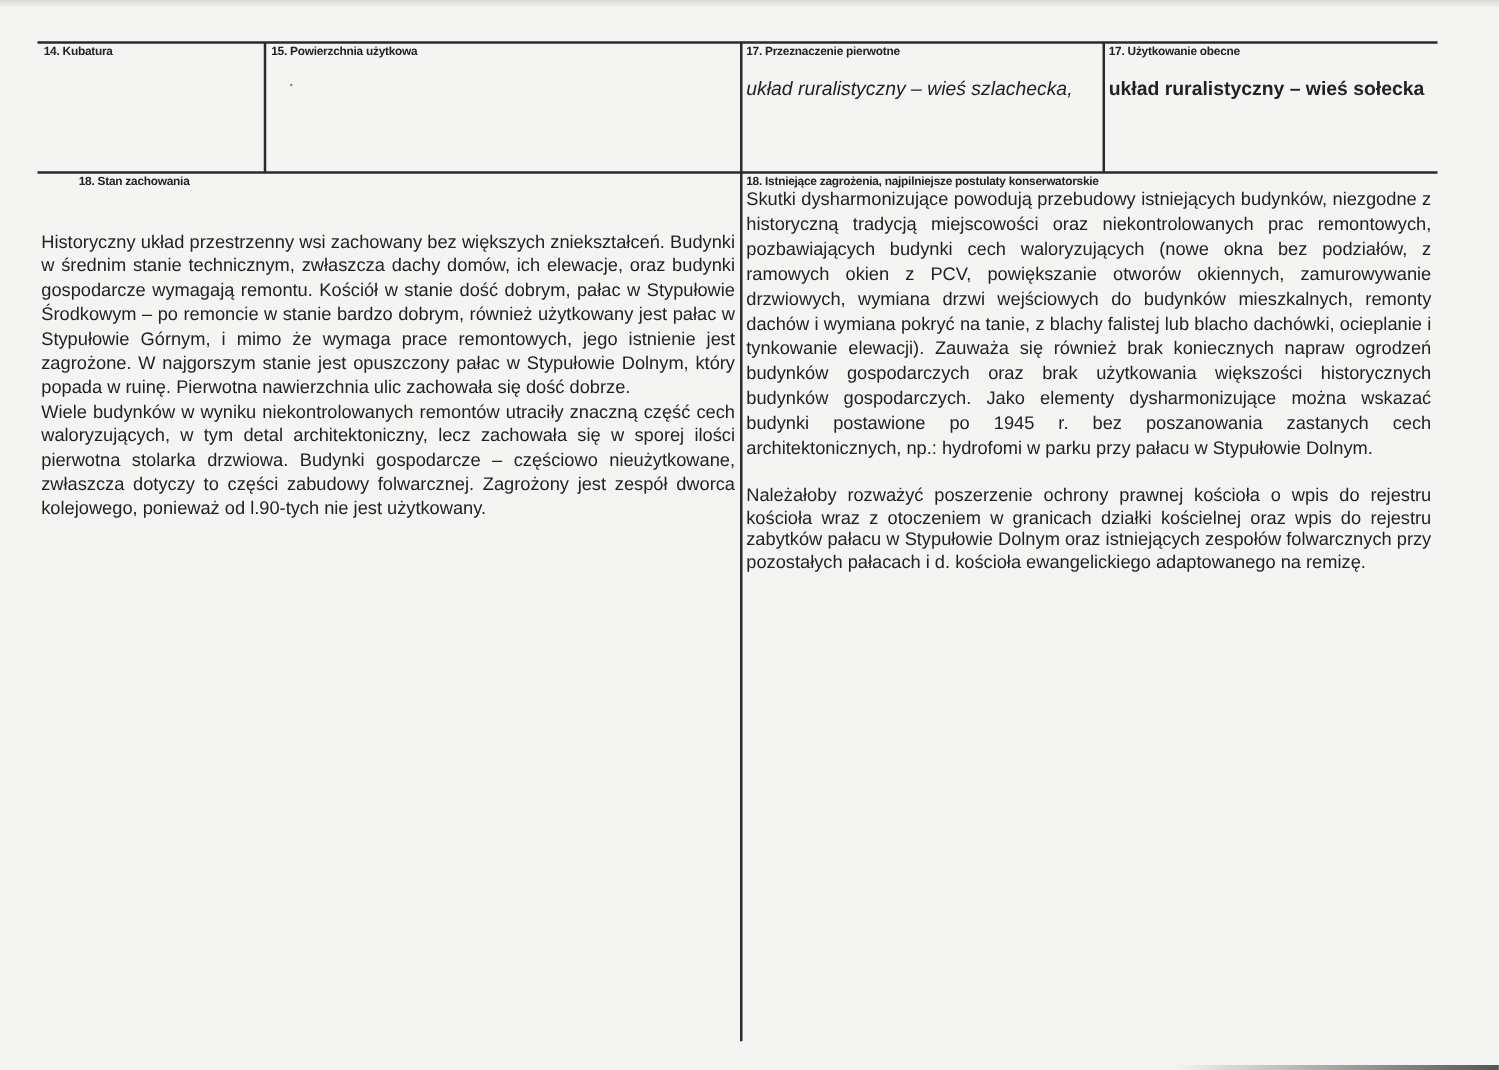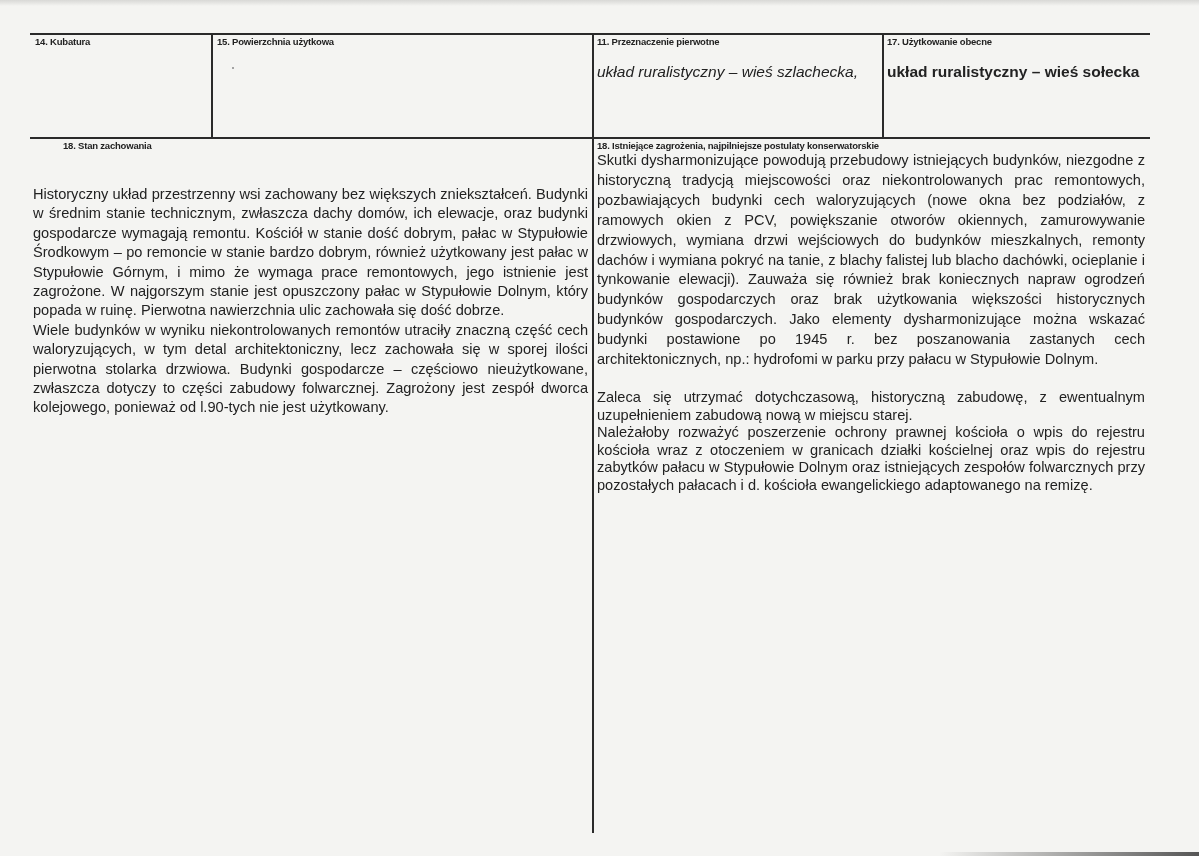--- a/index.html
+++ b/index.html
@@ -54,40 +54,39 @@
   <div>
     <span class="label" style="left:35px; top:36px;">14. Kubatura</span>
   </div>
 
   <div>
     <span class="label" style="left:217px; top:36px;">15. Powierzchnia użytkowa</span>
     <span class="dot" style="left:232px; top:67px;"></span>
   </div>
 
   <div>
-    <span class="label" style="left:597px; top:36px;">11. Przeznaczenie pierwotne</span>
+    <span class="label" style="left:597px; top:36px;">17. Przeznaczenie pierwotne</span>
     <span class="big" style="left:597px; top:63px;font-style:italic;">układ ruralistyczny – wieś szlachecka,</span>
   </div>
 
   <div>
     <span class="label" style="left:887px; top:36px;">17. Użytkowanie obecne</span>
     <span class="big" style="left:887px; top:63px;font-weight:bold;">układ ruralistyczny – wieś sołecka</span>
   </div>
 
   <div>
     <span class="label" style="left:35px; top:140px;margin-left:28px;">18. Stan zachowania</span>
     <div class="para" style="left:33px; top:150px; width:555px;margin-top:35px;">
       <p>Historyczny układ przestrzenny wsi zachowany bez większych zniekształceń. Budynki w średnim stanie technicznym, zwłaszcza dachy domów, ich elewacje, oraz budynki gospodarcze wymagają remontu. Kościół w stanie dość dobrym, pałac w Stypułowie Środkowym – po remoncie w stanie bardzo dobrym, również użytkowany jest pałac w Stypułowie Górnym, i mimo że wymaga prace remontowych, jego istnienie jest zagrożone. W najgorszym stanie jest opuszczony pałac w Stypułowie Dolnym, który popada w ruinę. Pierwotna nawierzchnia ulic zachowała się dość dobrze.</p>
       <p>Wiele budynków w wyniku niekontrolowanych remontów utraciły znaczną część cech waloryzujących, w tym detal architektoniczny, lecz zachowała się w sporej ilości pierwotna stolarka drzwiowa.  Budynki gospodarcze – częściowo nieużytkowane, zwłaszcza dotyczy to części zabudowy folwarcznej. Zagrożony jest zespół dworca kolejowego, ponieważ od l.90-tych nie jest użytkowany.</p>
     </div>
   </div>
 
   <div>
     <span class="label" style="left:597px; top:140px;">18. Istniejące zagrożenia, najpilniejsze postulaty konserwatorskie</span>
     <div class="para" style="left:597px; top:151px; width:548px;">
       <p style="margin-bottom:19px; line-height:19.9px;">Skutki dysharmonizujące powodują przebudowy istniejących budynków, niezgodne z historyczną tradycją miejscowości oraz niekontrolowanych prac remontowych, pozbawiających budynki cech waloryzujących (nowe okna bez podziałów, z ramowych okien z PCV, powiększanie otworów okiennych, zamurowywanie drzwiowych, wymiana drzwi wejściowych do budynków mieszkalnych, remonty dachów i wymiana pokryć na tanie, z blachy falistej lub blacho dachówki, ocieplanie i tynkowanie elewacji). Zauważa się również brak koniecznych napraw ogrodzeń budynków gospodarczych oraz brak użytkowania większości historycznych budynków gospodarczych. Jako elementy dysharmonizujące można wskazać budynki postawione po 1945 r. bez poszanowania zastanych cech architektonicznych, np.: hydrofomi w parku przy pałacu w Stypułowie Dolnym.</p>
-      <p style="line-height:17.6px;">Zaleca się utrzymać dotychczasową, historyczną zabudowę, z ewentualnym uzupełnieniem zabudową nową w miejscu starej.</p>
       <p style="line-height:17.6px;">Należałoby rozważyć poszerzenie ochrony prawnej kościoła o wpis do rejestru kościoła wraz z otoczeniem w granicach działki kościelnej oraz wpis do rejestru zabytków pałacu w Stypułowie Dolnym oraz istniejących zespołów folwarcznych przy pozostałych pałacach i d. kościoła ewangelickiego adaptowanego na remizę.</p>
     </div>
   </div>
 </div>
 
 <div class="scan-shade-bottom"></div>
 
 </body></html>

